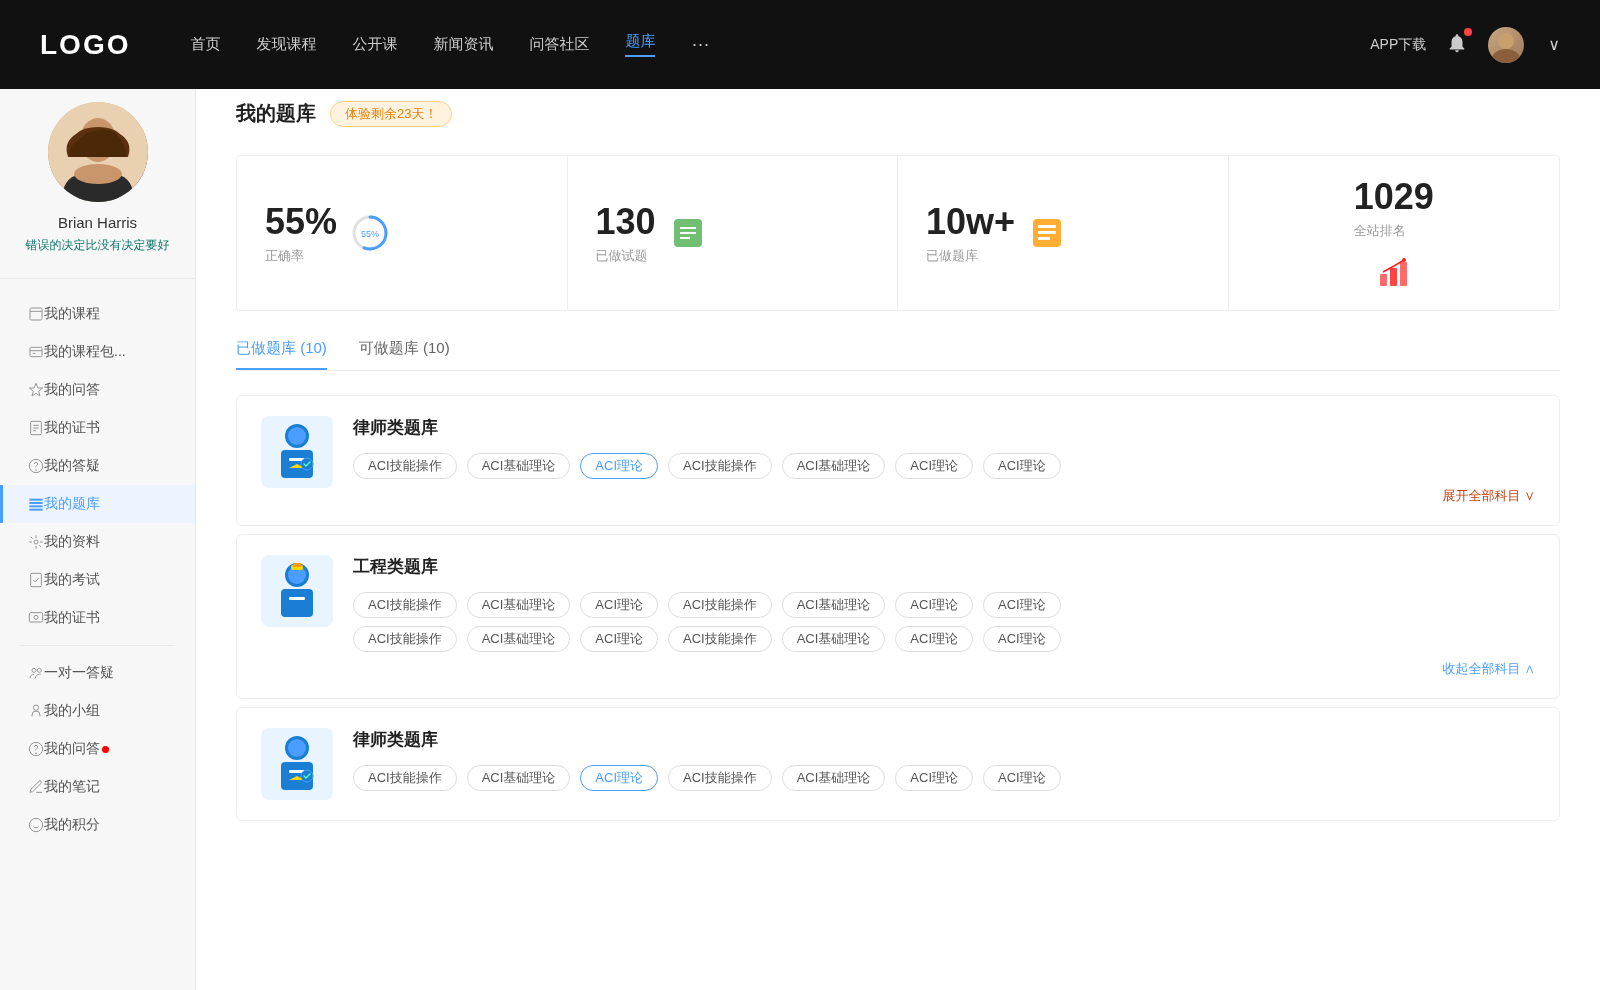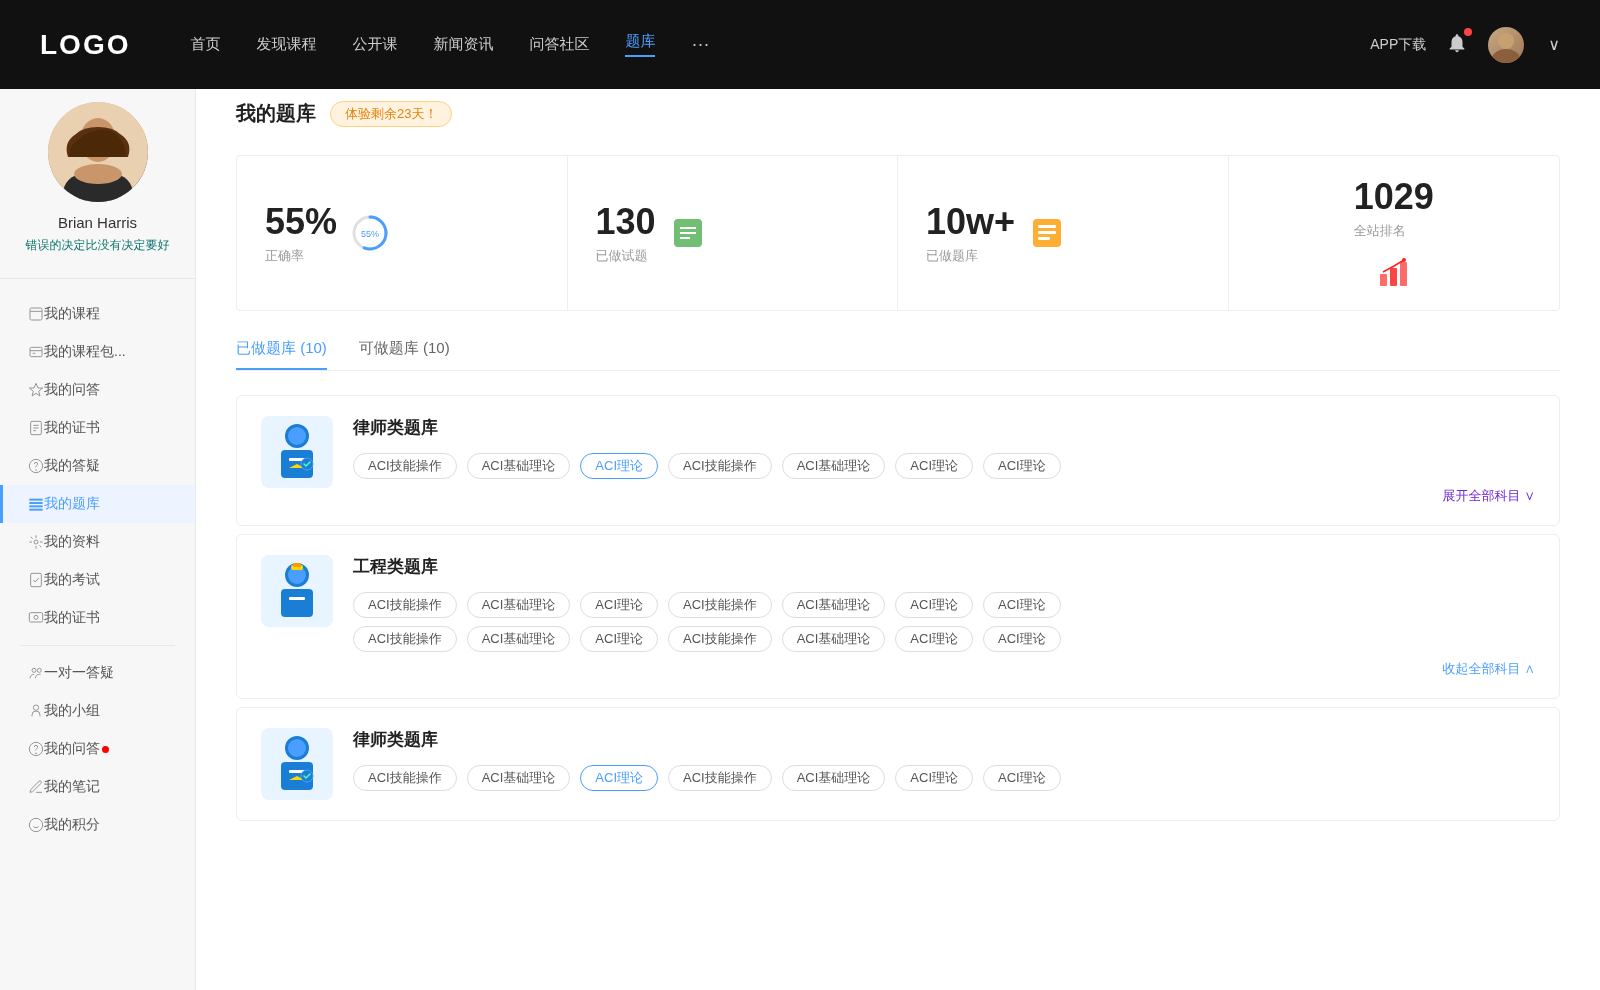--- a/index.html
+++ b/index.html
@@ -62,21 +62,21 @@
 
     
     .qbank-list { display: flex; flex-direction: column; gap: 0; }
     .qbank-item { border: 1px solid #eee; border-radius: 6px; padding: 20px 24px; margin-bottom: 8px; display: flex; align-items: flex-start; gap: 20px; }
     .qbank-icon-wrap { width: 72px; height: 72px; background: #e8f4ff; border-radius: 8px; display: flex; align-items: center; justify-content: center; flex-shrink: 0; }
     .qbank-body { flex: 1; }
     .qbank-title { font-size: 17px; font-weight: 600; color: #222; margin-bottom: 14px; }
     .tags-row { display: flex; flex-wrap: wrap; gap: 10px; margin-bottom: 8px; }
     .tag { border: 1px solid #ddd; border-radius: 20px; padding: 3px 14px; font-size: 13px; color: #555; cursor: pointer; }
     .tag.selected { border-color: #4a9eff; color: #4a9eff; background: white; }
-    .expand-link { text-align: right; color: #6d28d9; font-size: 13px; cursor: pointer; margin-top: 4px; }
+    .expand-link { text-align: right; color: #c2410c; font-size: 13px; cursor: pointer; margin-top: 4px; }
     .collapse-link { text-align: right; color: #4a9eff; font-size: 13px; cursor: pointer; margin-top: 4px; }
   </style>
 </head>
 <body>
 
 <header class="header">
   <div class="logo">LOGO</div>
   <nav class="nav">
     <a class="nav-item">首页</a>
     <a class="nav-item">发现课程</a>

